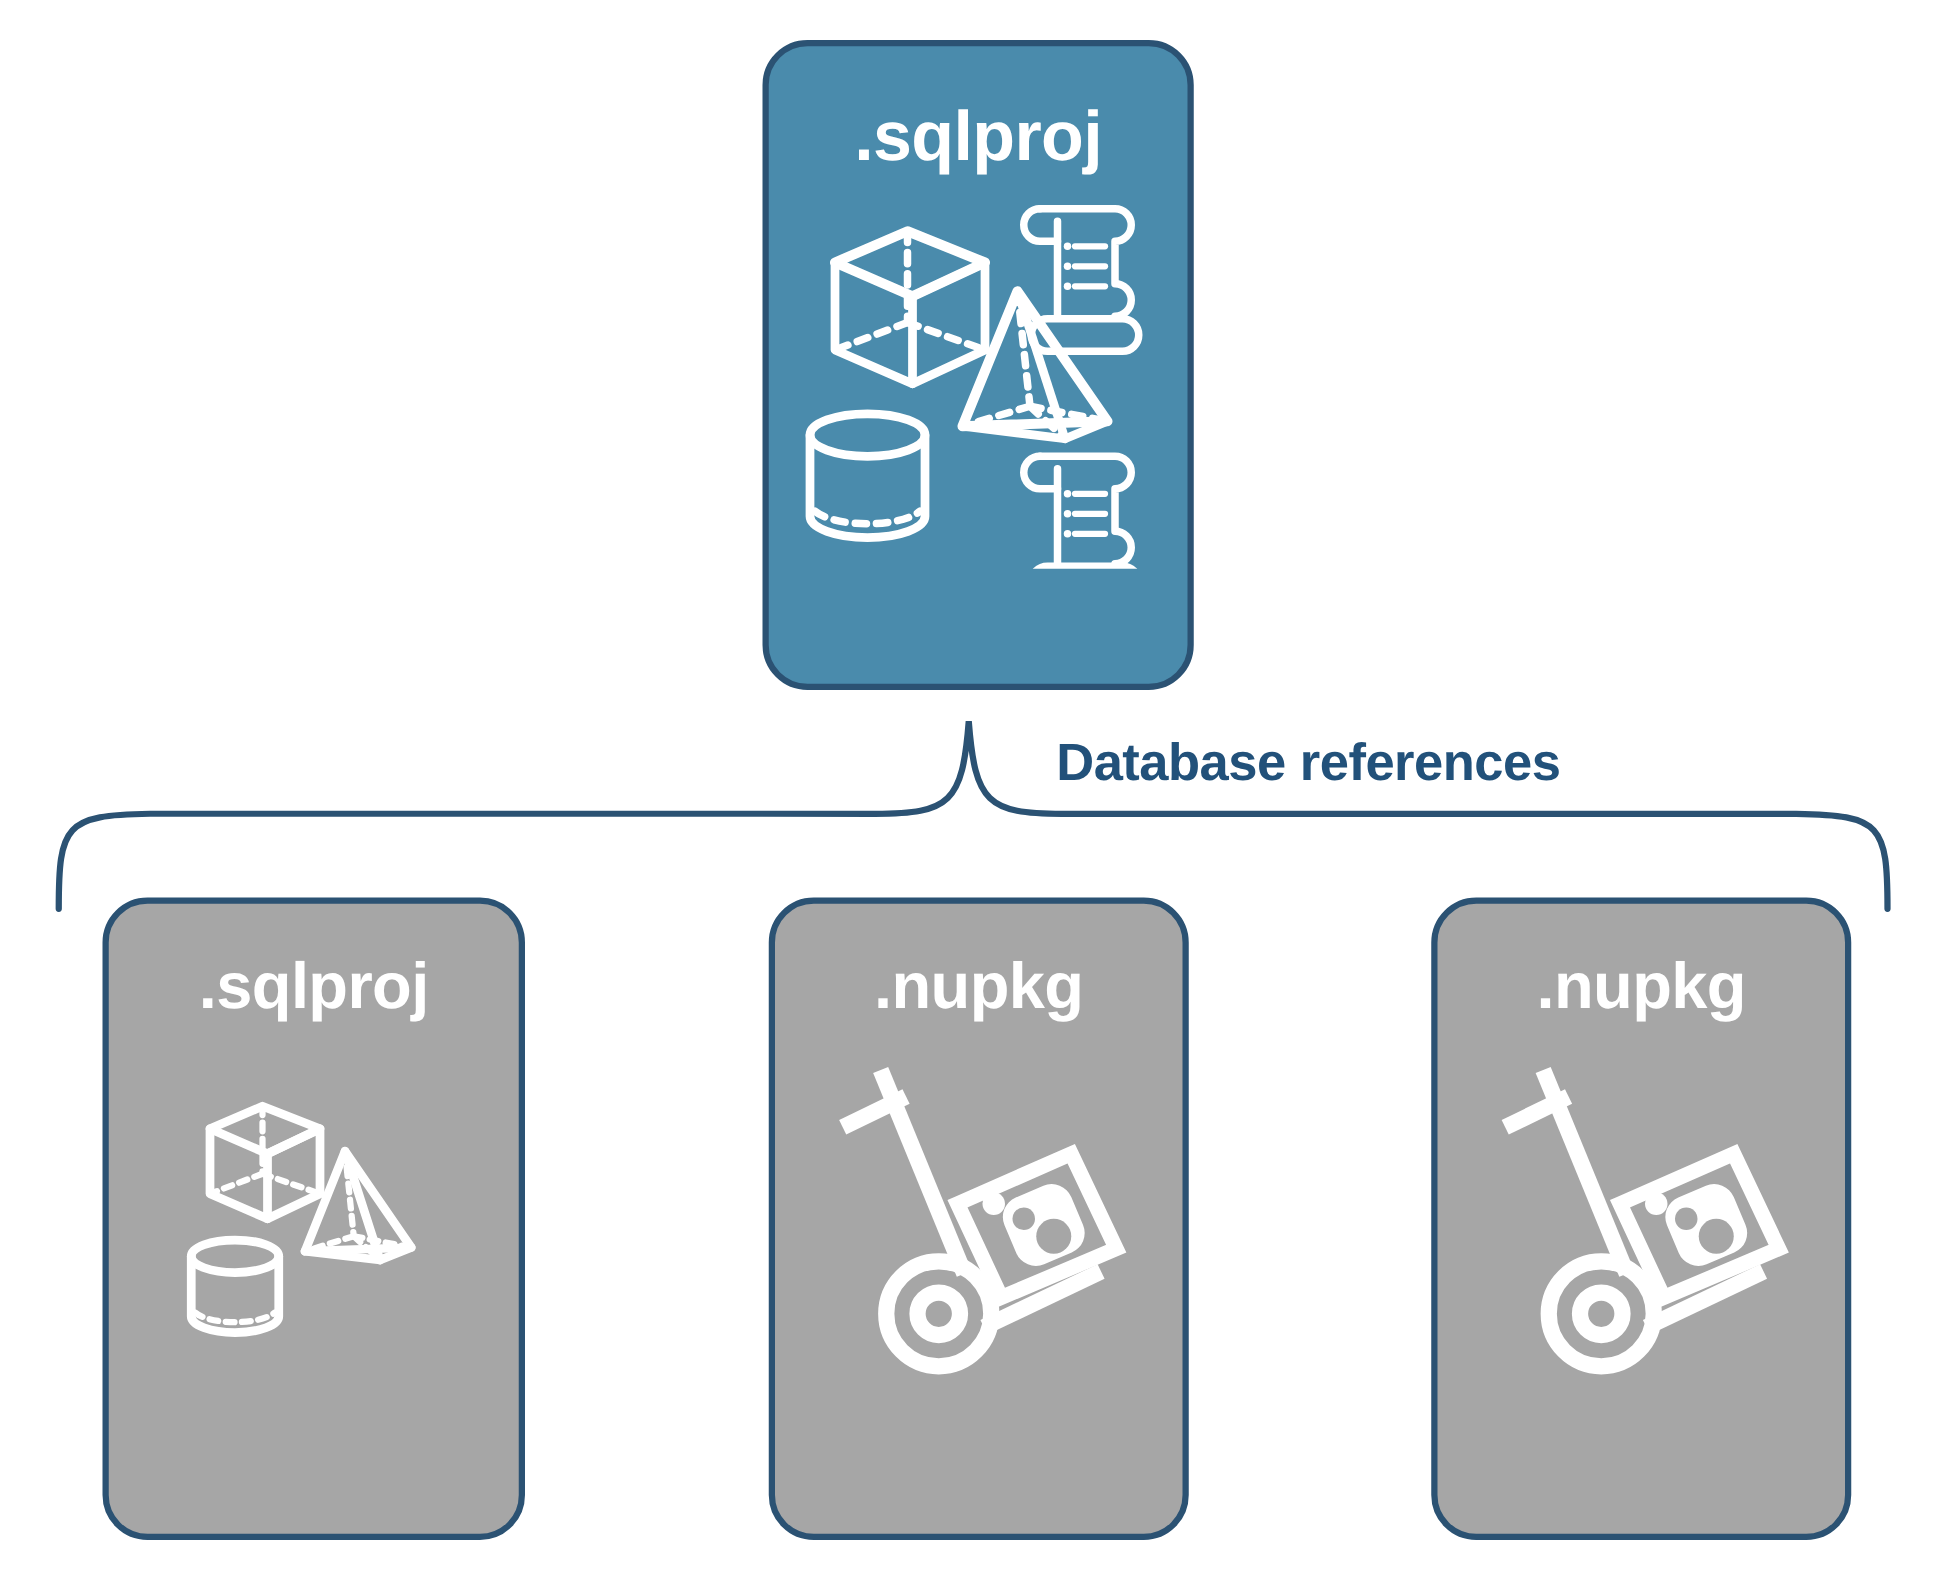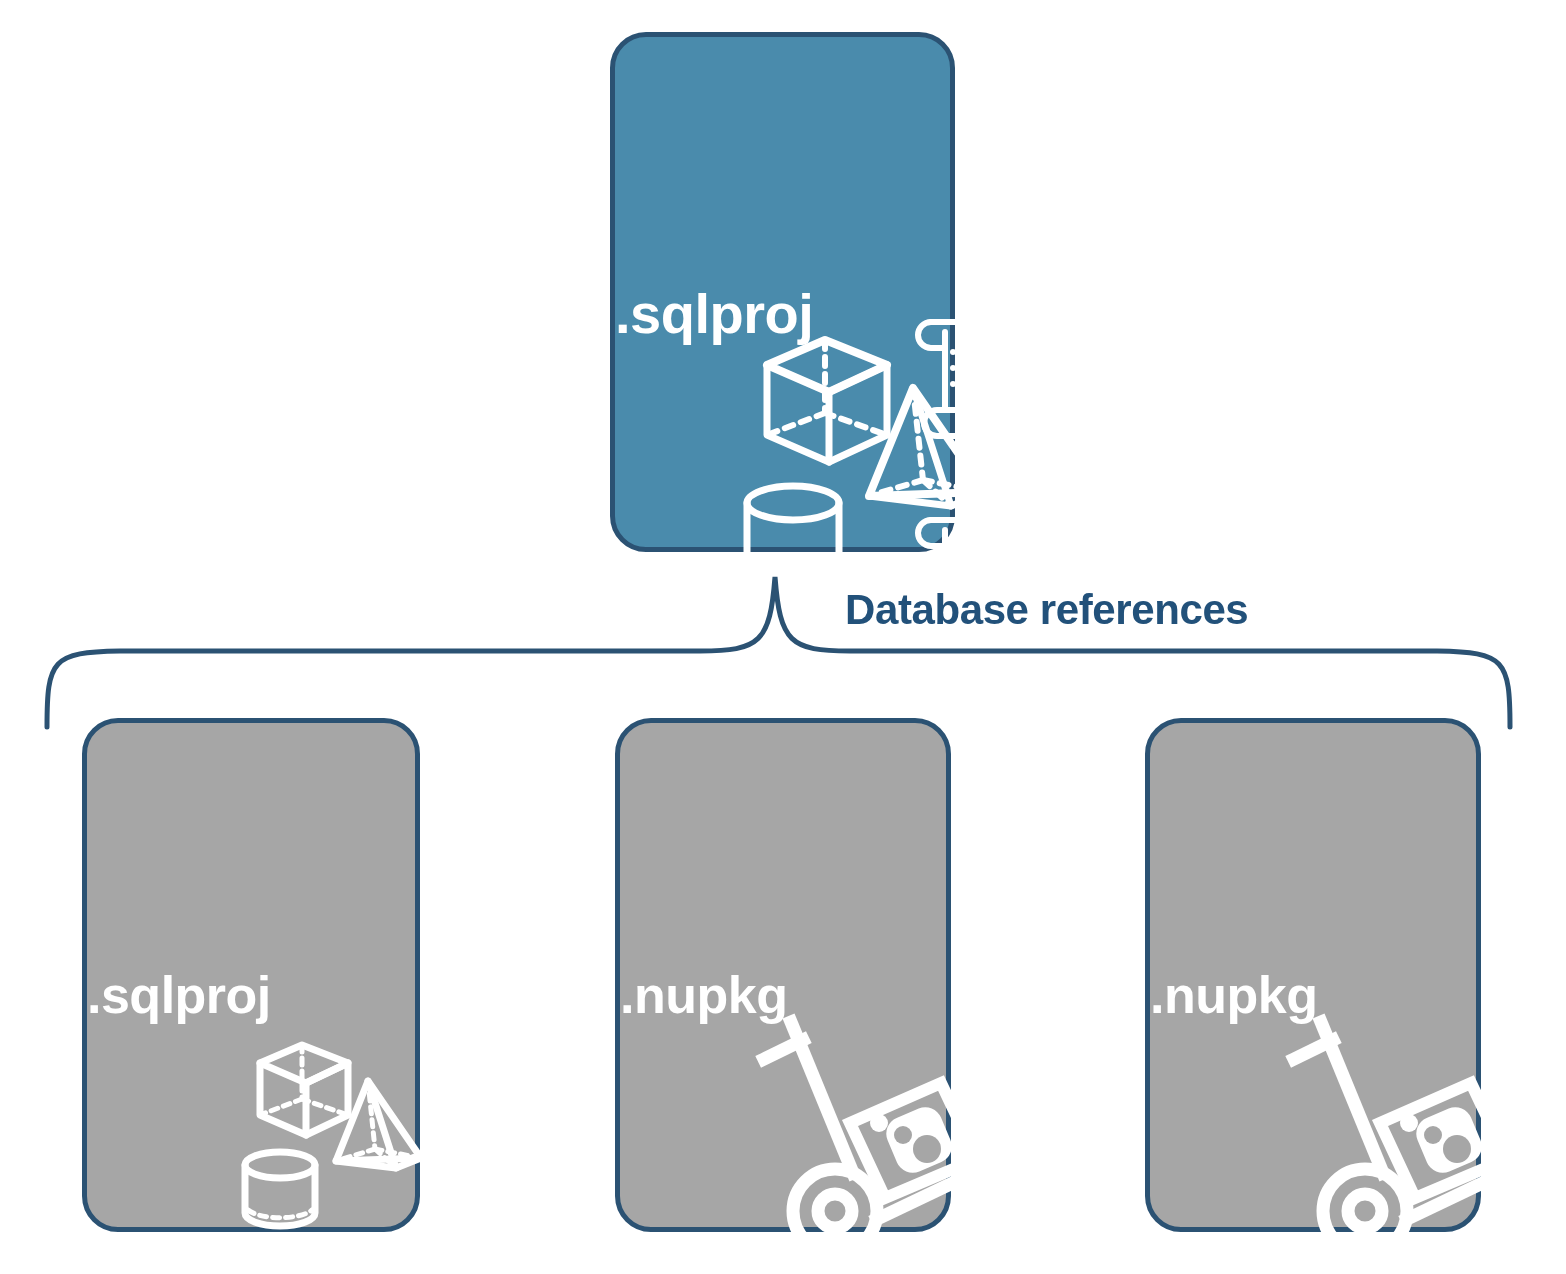--- a/index.html
+++ b/index.html
@@ -16,21 +16,21 @@
     height: 1274px;
     background: #ffffff;
     overflow: hidden;
   }
   .node {
     position: absolute;
     box-sizing: border-box;
     border-radius: 36px;
     border: 5px solid #2B5273;
     display: flex;
-    flex-direction: row;
+    flex-direction: column;
     align-items: center;
   }
   .node.primary {
     background: #4A8BAC;
   }
   .node.secondary {
     background: #A6A6A6;
   }
   .node-title {
     color: #ffffff;

